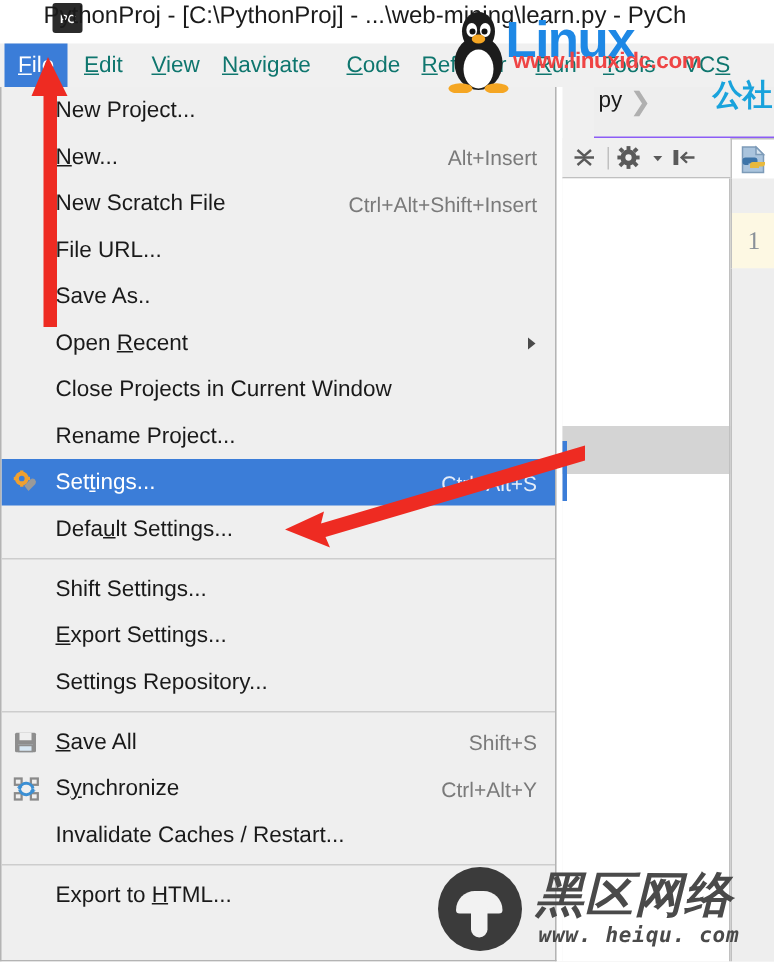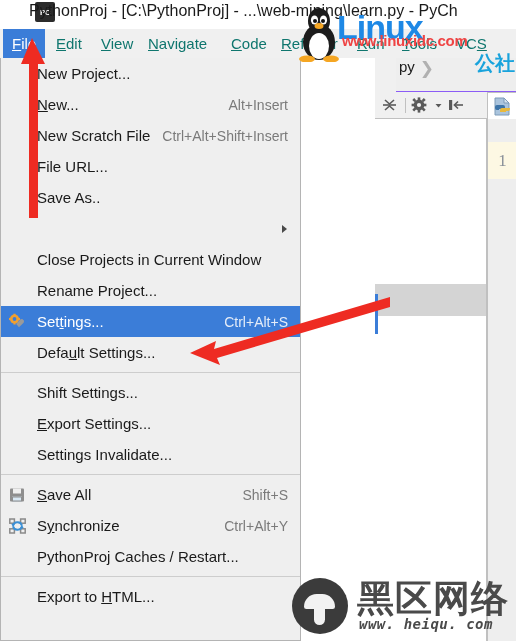--- a/index.html
+++ b/index.html
@@ -100,21 +100,21 @@
     font-size:17px;color:#8a9199;
     font-family:"Liberation Serif","DejaVu Serif",serif;
   }
   #gutter-rest{
     position:absolute;left:112px;top:121px;width:29px;height:462px;
     background:#eeeeee;border-left:1px solid #c0c0c0;
   }
 
   
   #filemenu{
-    position:absolute;left:0;top:58px;width:301px;height:583px;
+    position:absolute;left:0;top:58px;width:371px;height:583px;
     background:#efefef;border:1px solid #b4b4b4;border-top:none;
     box-sizing:border-box;
     overflow:hidden;
   }
   .mi{
     position:relative;height:31px;
     display:flex;align-items:center;
     font-size:15px;color:#1a1a1a;
     white-space:nowrap;
   }
@@ -211,23 +211,24 @@
   #wm-mush-cap{
     position:absolute;left:12px;top:16px;width:31px;height:15px;
     background:#f2f2f2;border-radius:16px 16px 3px 3px;
   }
   #wm-mush-stem{
     position:absolute;left:22px;top:27px;width:11px;height:20px;
     background:#f2f2f2;border-radius:2px 2px 6px 6px;
   }
   #wm-heiqu{
     position:absolute;left:70px;top:10px;
-    font-size:37px;font-weight:bold;color:#4a4a4a;
+    font-size:32px;font-weight:bold;color:#4a4a4a;
     font-family:"DejaVu Sans",sans-serif;line-height:1;
     letter-spacing:1px;
+    font-style:italic;
   }
   #wm-heiqu-url{
     position:absolute;left:72px;top:46px;
     font-size:14px;font-weight:bold;color:#4a4a4a;
     font-family:"DejaVu Sans Mono","Liberation Mono",monospace;
     font-style:italic;letter-spacing:0.5px;
   }
 </style>
 </head>
 <body>
@@ -342,20 +343,21 @@
       <span class="mi-label">New Scratch File</span>
       <span class="mi-accel">Ctrl+Alt+Shift+Insert</span>
     </div>
     <div class="mi">
       <span class="mi-label">File URL...</span>
     </div>
     <div class="mi">
       <span class="mi-label">Save As..</span>
     </div>
     <div class="mi">
+      <span class="mi-label">Open <u>R</u>ecent</span>
       <span class="mi-arrow"></span>
     </div>
     <div class="mi">
       <span class="mi-label">Close Projects in Current Window</span>
     </div>
     <div class="mi">
       <span class="mi-label">Rename Project...</span>
     </div>
     <div class="mi sel">
       <span class="mi-icon ico-settings"><svg width="17" height="17" viewBox="0 0 17 17">
@@ -377,21 +379,21 @@
       <span class="mi-label">Defa<u>u</u>lt Settings...</span>
     </div>
     <div class="msep"></div>
     <div class="mi">
       <span class="mi-label">Shift Settings...</span>
     </div>
     <div class="mi">
       <span class="mi-label"><u>E</u>xport Settings...</span>
     </div>
     <div class="mi">
-      <span class="mi-label">Settings Invalidate...</span>
+      <span class="mi-label">Settings Repository...</span>
     </div>
     <div class="msep"></div>
     <div class="mi">
       <span class="mi-icon ico-save">
         <span class="slot"></span>
       </span>
       <span class="mi-label"><u>S</u>ave All</span>
       <span class="mi-accel">Shift+S</span>
     </div>
     <div class="mi">
@@ -404,21 +406,21 @@
           </g>
           <path d="M4 8.6 a4.6 4.6 0 0 1 9 -0.4" fill="none" stroke="#3b8fd4" stroke-width="2"></path>
           <path d="M13 8.4 a4.6 4.6 0 0 1 -9 0.4" fill="none" stroke="#3b8fd4" stroke-width="2"></path>
           <path d="M2.2 7.6 l1.9 -2 l1.9 2 z" fill="#3b8fd4"></path>
           <path d="M14.8 9.4 l-1.9 2 l-1.9 -2 z" fill="#3b8fd4"></path>
         </svg></span>
       <span class="mi-label">S<u>y</u>nchronize</span>
       <span class="mi-accel">Ctrl+Alt+Y</span>
     </div>
     <div class="mi">
-      <span class="mi-label">PythonProj Caches / Restart...</span>
+      <span class="mi-label">Invalidate Caches / Restart...</span>
     </div>
     <div class="msep"></div>
     <div class="mi">
       <span class="mi-label">Export to <u>H</u>TML...</span>
     </div>
   </div>
 
 <svg id="arrow-up" viewBox="0 0 40 180">
   <polygon points="16,0 29,26 22,26 22,180 13,180 13,26 5,26" fill="#ee2b22"></polygon>
 </svg>

